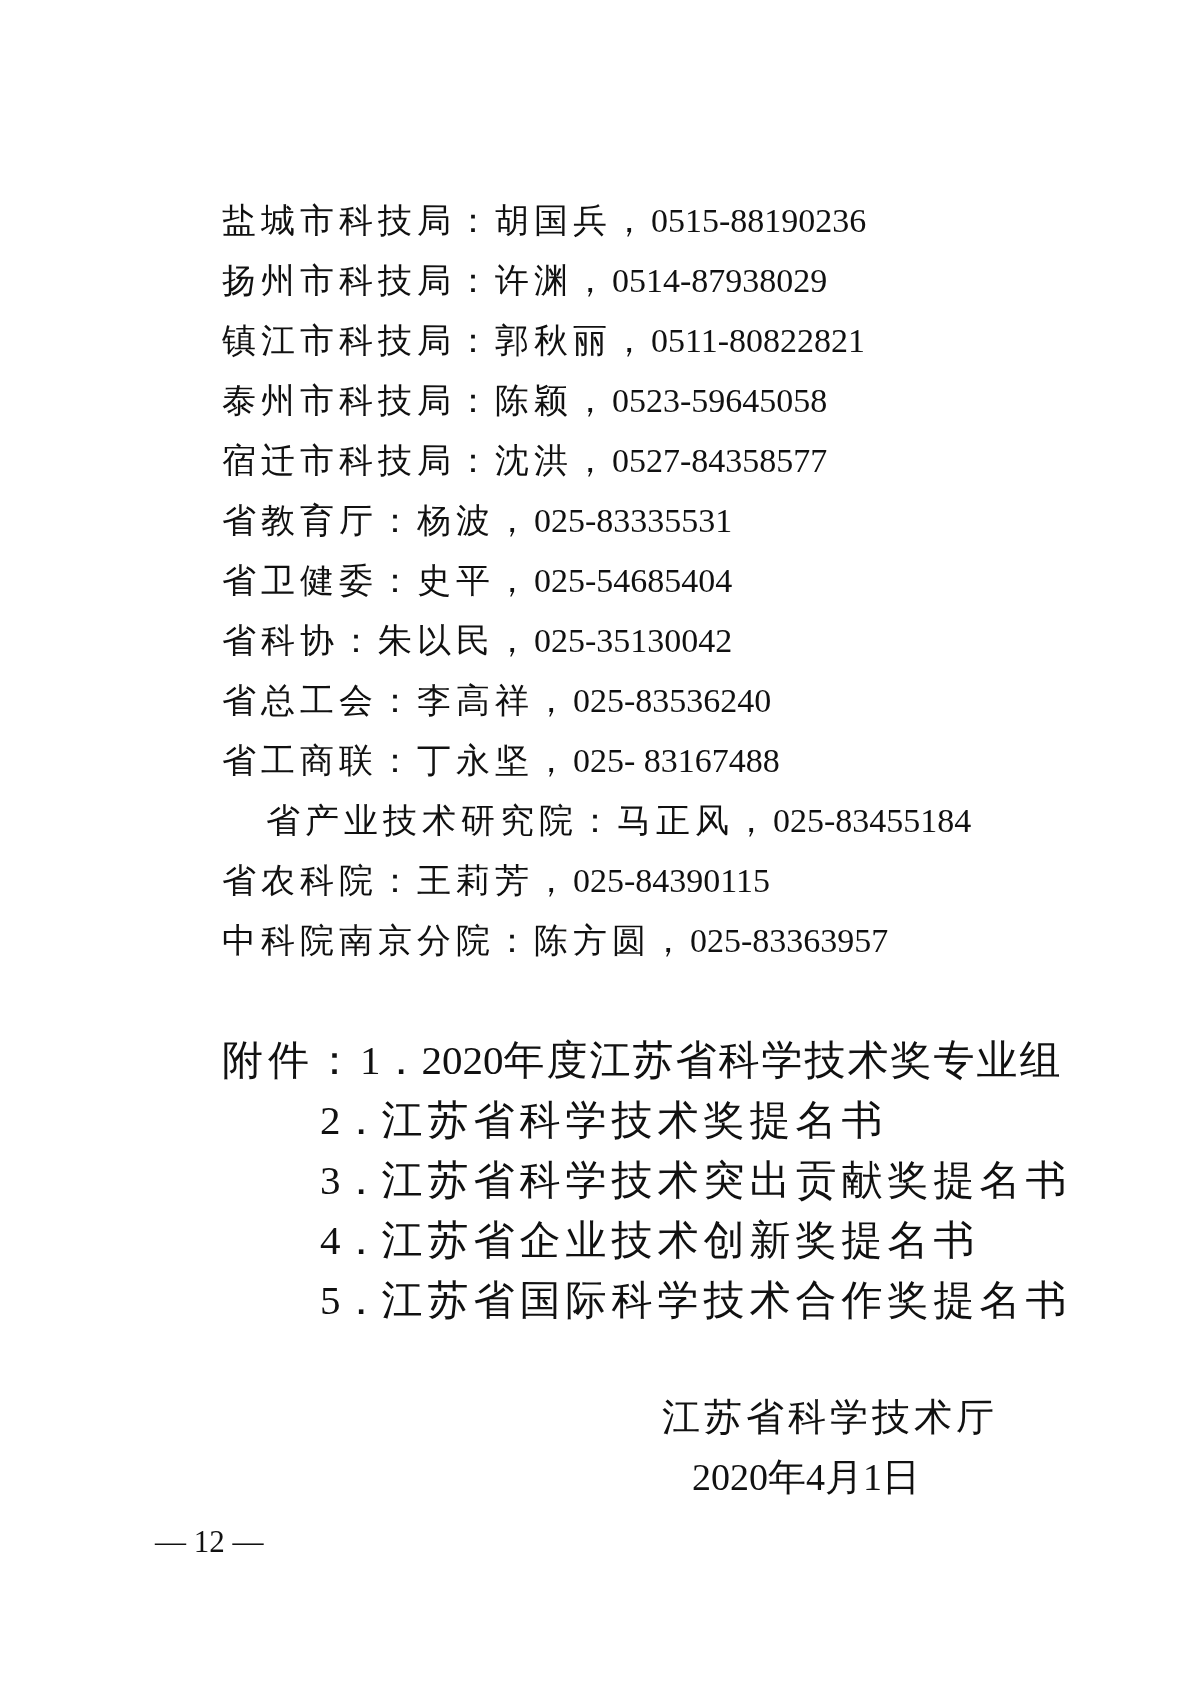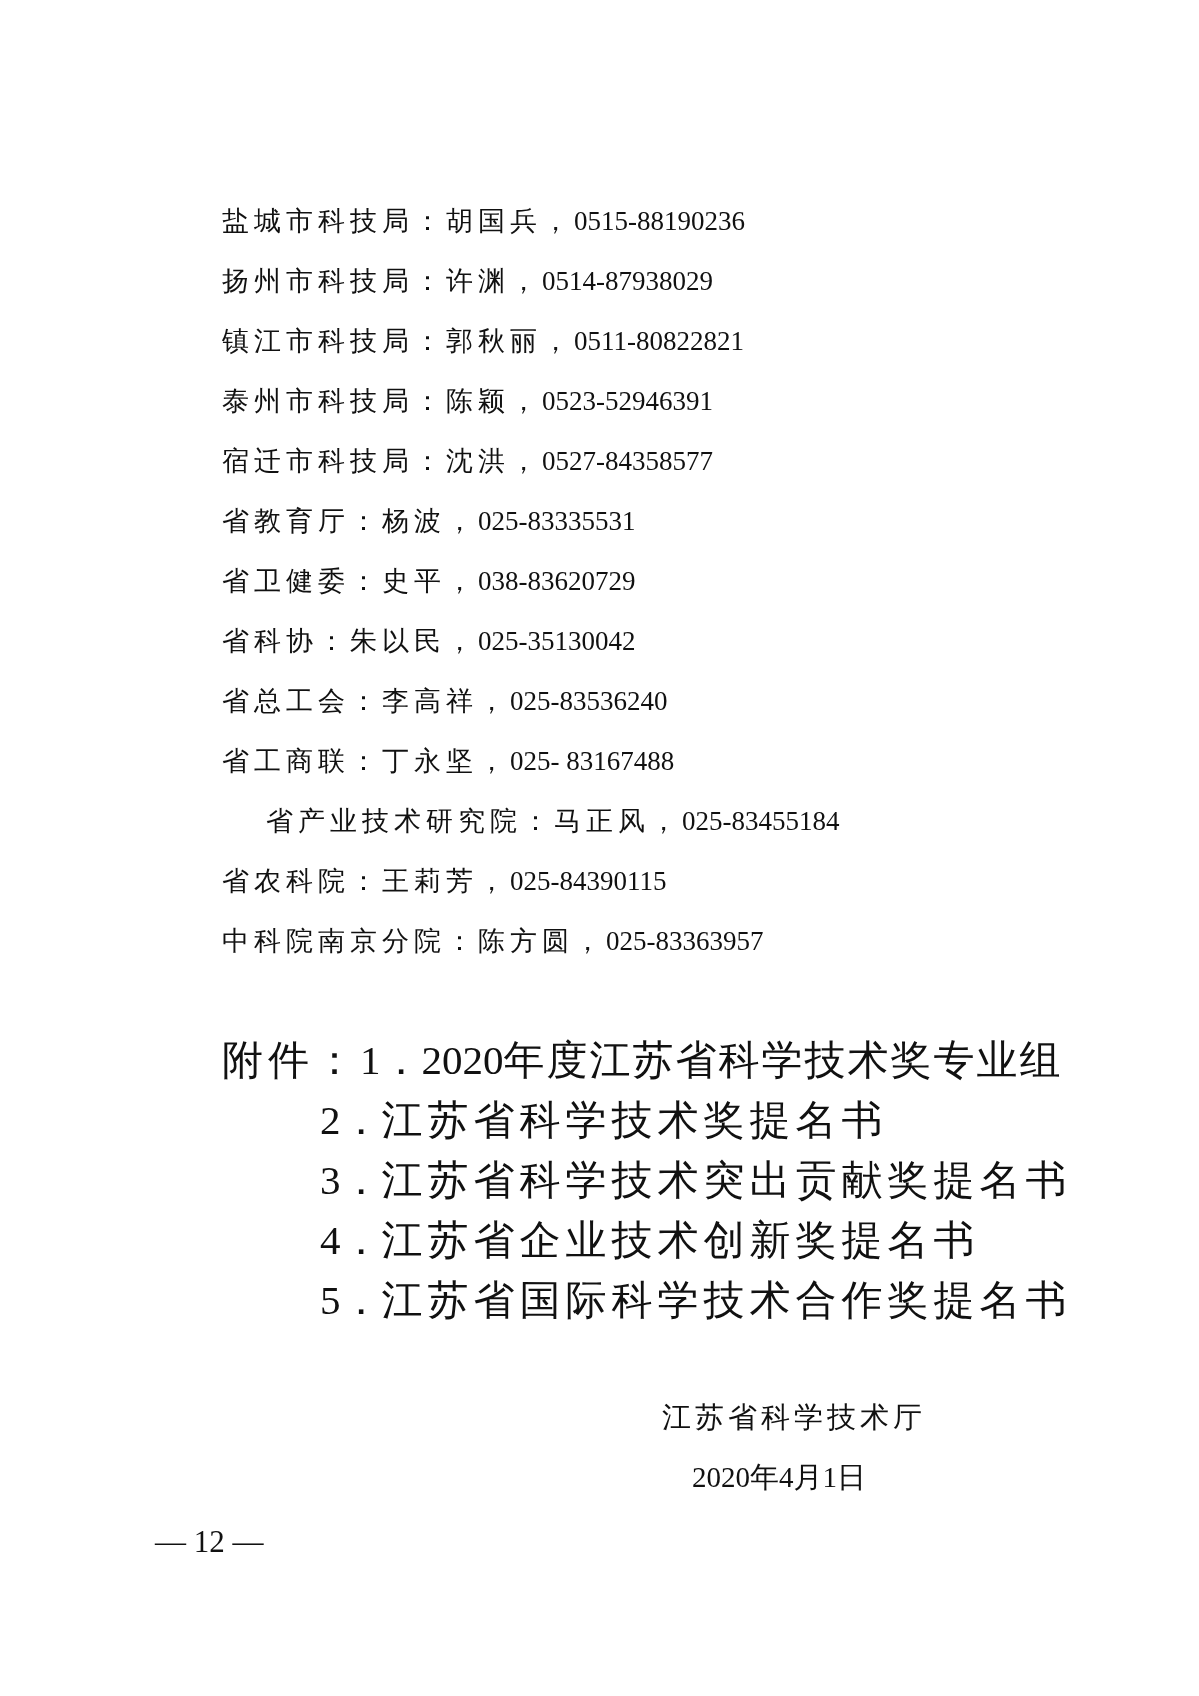--- a/index.html
+++ b/index.html
@@ -1,47 +1,47 @@
 <!DOCTYPE html>
 <html><head>
 <meta charset="utf-8">
 <style>
   html, body { margin: 0; padding: 0; background: #ffffff; }
   body { width: 1199px; height: 1696px; position: relative; overflow: hidden;
          font-family: "Liberation Serif", "DejaVu Serif", serif; color: #111; }
-  .line { position: absolute; left: 222px; font-size: 27px; line-height: 40px; white-space: nowrap; letter-spacing: 5px; }
+  .line { position: absolute; left: 222px; font-size: 34px; line-height: 40px; white-space: nowrap; letter-spacing: 5px; }
   .line .num { letter-spacing: 0; }
   .att { position: absolute; font-size: 41px; line-height: 40px; white-space: nowrap; letter-spacing: 5px; }
   .att .num { letter-spacing: 0; }
-  .sig { position: absolute; font-size: 29px; line-height: 40px; white-space: nowrap; letter-spacing: 4px; }
+  .sig { position: absolute; font-size: 38px; line-height: 40px; white-space: nowrap; letter-spacing: 4px; }
   .pg { position: absolute; left: 155px; top: 1522px; font-size: 31px; line-height: 40px; white-space: nowrap; }
 </style>
 </head>
 <body>
 
 <div class="line" style="top:201px;">
   <span>盐城市科技局：</span><span>胡国兵，</span><span class="num">0515-88190236</span>
 </div>
 <div class="line" style="top:261px;">
   <span>扬州市科技局：</span><span>许渊，</span><span class="num">0514-87938029</span>
 </div>
 <div class="line" style="top:321px;text-align:right;">
   <span>镇江市科技局：</span><span>郭秋丽，</span><span class="num">0511-80822821</span>
 </div>
 <div class="line" style="top:381px;">
-  <span>泰州市科技局：</span><span>陈颖，</span><span class="num">0523-52946391</span>
+  <span>泰州市科技局：</span><span>陈颖，</span><span class="num">0523-59645058</span>
 </div>
 <div class="line" style="top:441px;">
   <span>宿迁市科技局：</span><span>沈洪，</span><span class="num">0527-84358577</span>
 </div>
 <div class="line" style="top:501px;">
   <span>省教育厅：</span><span>杨波，</span><span class="num">025-83335531</span>
 </div>
 <div class="line" style="top:561px;">
-  <span>省卫健委：</span><span>史平，</span><span class="num">038-83620729</span>
+  <span>省卫健委：</span><span>史平，</span><span class="num">025-54685404</span>
 </div>
 <div class="line" style="top:621px;">
   <span>省科协：</span><span>朱以民，</span><span class="num">025-35130042</span>
 </div>
 <div class="line" style="top:681px;">
   <span>省总工会：</span><span>李高祥，</span><span class="num">025-83536240</span>
 </div>
 <div class="line" style="top:741px;">
   <span>省工商联：</span><span>丁永坚，</span><span class="num">025- 83167488</span>
 </div>

